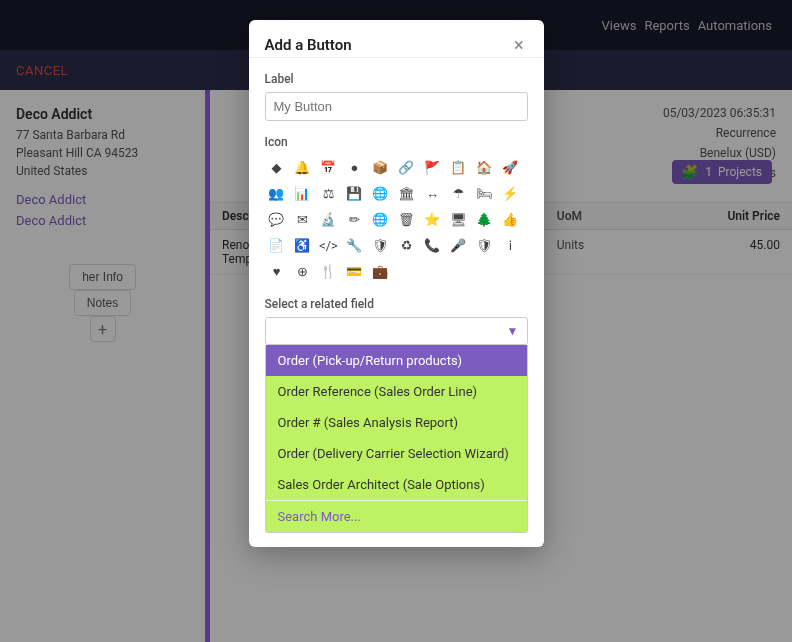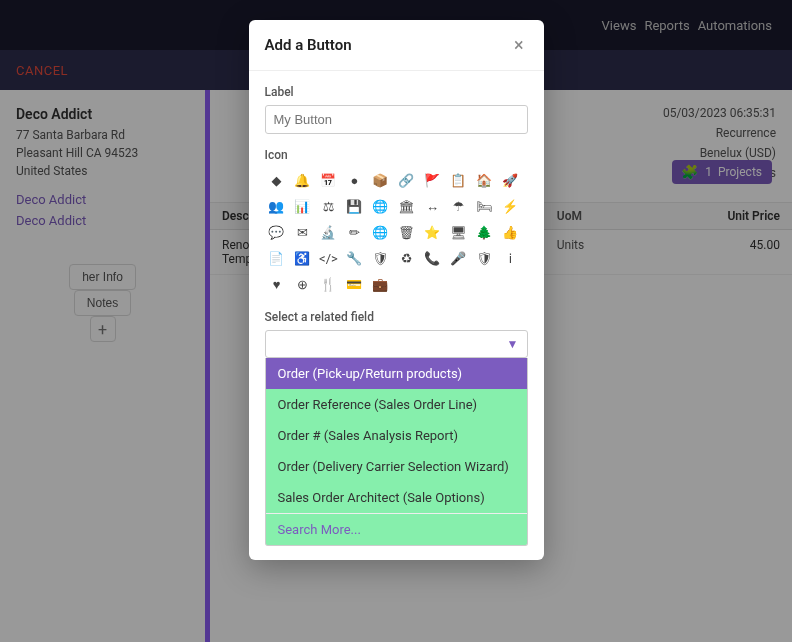--- a/index.html
+++ b/index.html
@@ -191,21 +191,21 @@
       max-height: 580px;
       box-shadow: 0 8px 32px rgba(0,0,0,0.3);
       position: relative;
       overflow: hidden;
     }
 
     .modal-header {
       display: flex;
       align-items: center;
       justify-content: space-between;
-      padding: 14px 16px 14px;
+      padding: 14px 16px 1px;
       border-bottom: 1px solid #eee;
     }
 
     .modal-title {
       font-size: 15px;
       font-weight: 600;
       color: #222;
     }
 
     .modal-close {
@@ -279,21 +279,21 @@
       background: #fff;
     }
 
     .dropdown-arrow {
       color: #7c5cbf;
       font-size: 12px;
     }
 
     
     .dropdown-list {
-      background: #86efac;
+      background: #bef264;
       border: 1px solid #ccc;
       border-top: none;
       border-radius: 0 0 3px 3px;
       overflow: hidden;
     }
 
     .dropdown-item {
       padding: 8px 12px;
       font-size: 13px;
       color: #333;

